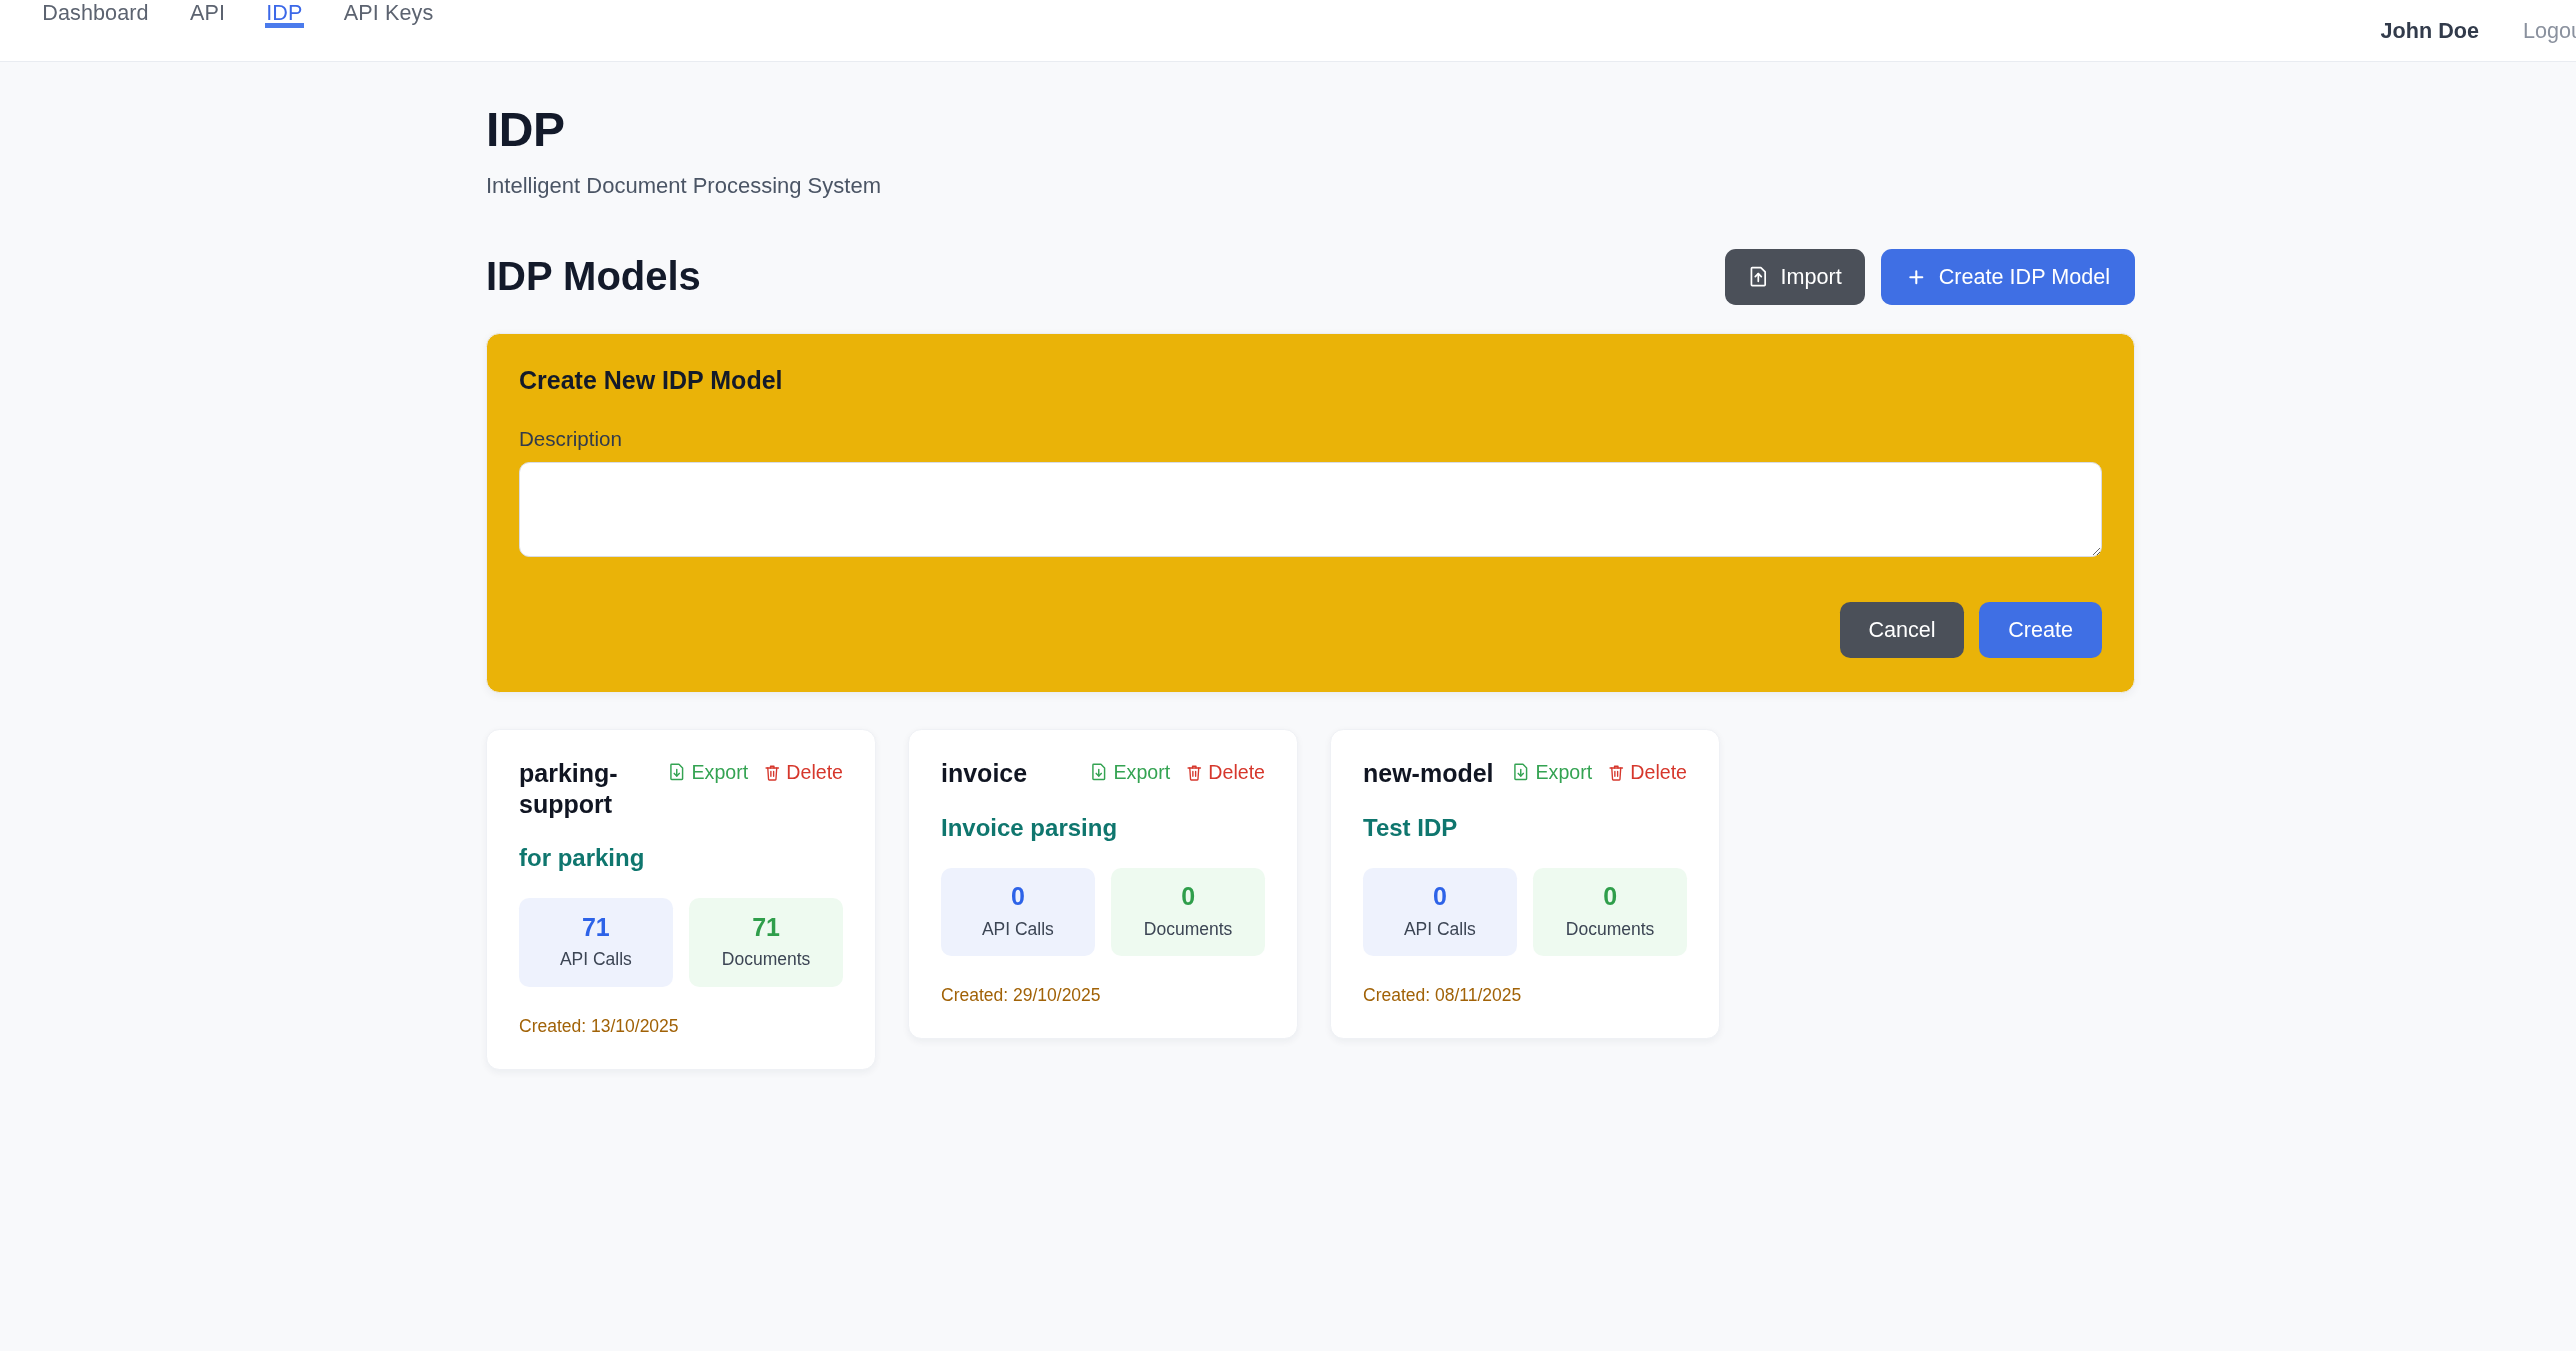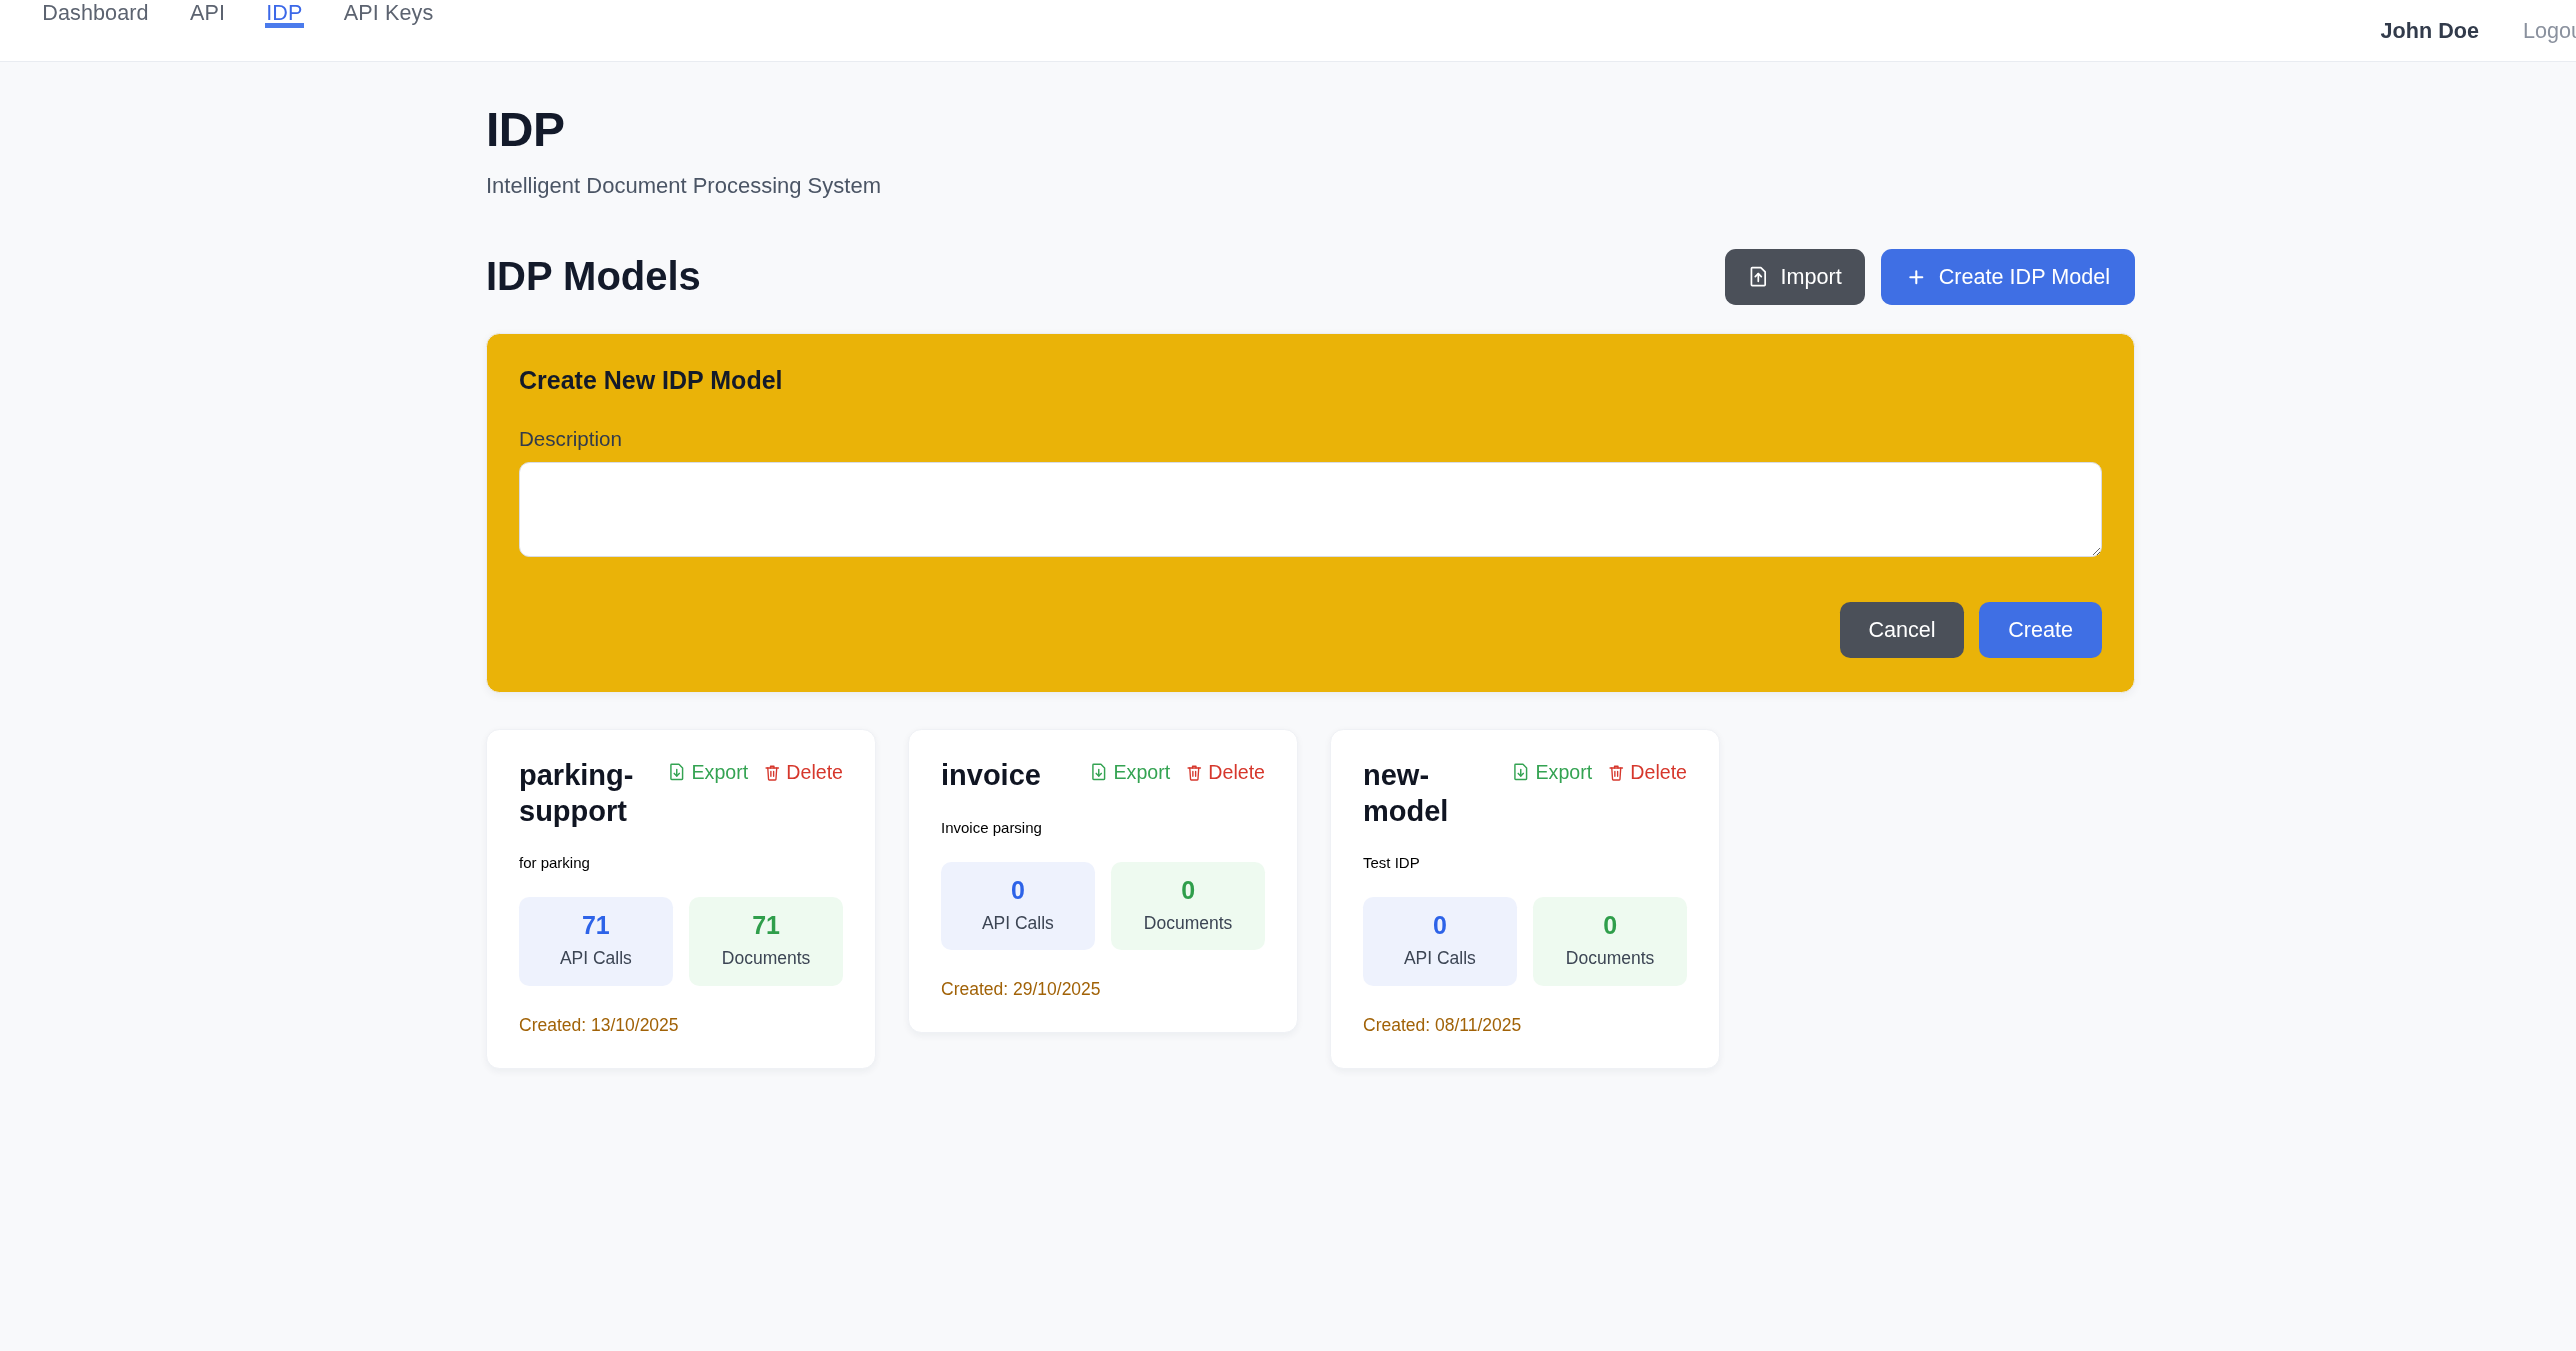--- a/index.html
+++ b/index.html
@@ -190,21 +190,21 @@
     border-radius: 13.4px;
     box-shadow: 0 2.1px 7.2px rgba(20,30,60,0.05);
     padding: 28px 32px 32px 32px;
   }
   .card-head {
     display: flex;
     align-items: flex-start;
     gap: 10.3px;
   }
   .card-name {
-    font-size: 29px;
+    font-size: 25px;
     font-weight: bold;
     color: #101522;
     line-height: 1.22;
     max-width: 160px;
     word-break: break-word;
   }
   .card-tools {
     margin-left: auto;
     display: flex;
     align-items: center;
@@ -216,23 +216,24 @@
     align-items: center;
     gap: 6.2px;
     font-size: 19.6px;
     cursor: pointer;
     white-space: nowrap;
   }
   .tool-export { color: #34a352; }
   .tool-delete { color: #d6372c; }
 
   .card-desc {
-    font-size: 15px;
-    color: #000000;
+    font-size: 24px;
+    color: #0f766e;
     margin-top: 25px;
+    font-weight: bold;
   }
 
   .stats {
     margin-top: 26px;
     display: flex;
     gap: 16.5px;
   }
   .stat {
     flex: 1;
     border-radius: 10.3px;

